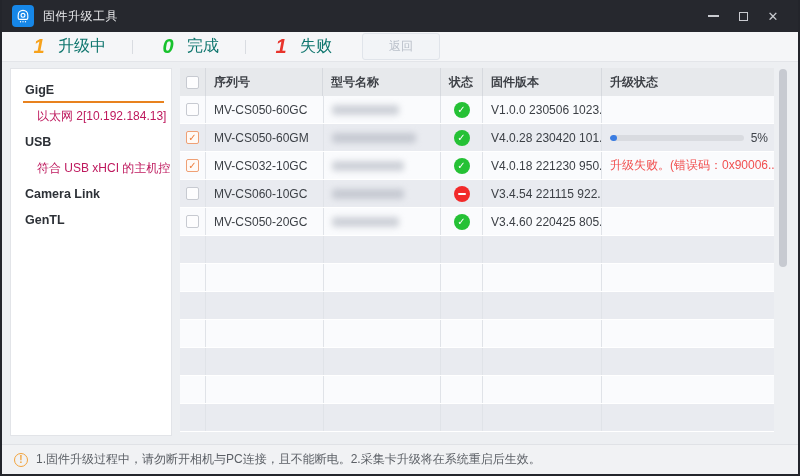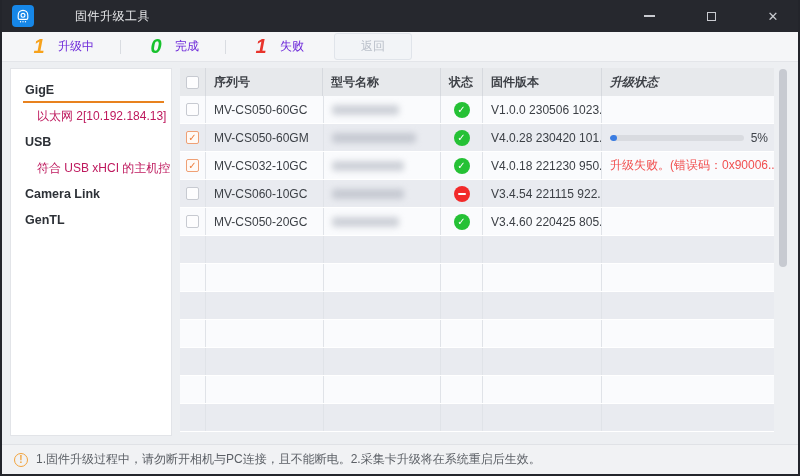--- a/index.html
+++ b/index.html
@@ -2,38 +2,38 @@
 <html><head>
 <meta charset="utf-8">
 <style>
   * { margin:0; padding:0; box-sizing:border-box; }
   html,body { width:800px; height:476px; font-family:"Liberation Sans","DejaVu Sans",sans-serif; }
   .window { width:800px; height:476px; display:flex; flex-direction:column;
             border-left:2px solid #23252b; border-right:2px solid #23252b; border-bottom:2px solid #23252b;
             background:#edeff2; overflow:hidden; }
 
   
-  .titlebar { height:32px; flex:0 0 32px; background:#26282e; display:flex; align-items:center; padding:0 10px;gap:32px; }
+  .titlebar { height:32px; flex:0 0 32px; background:#26282e; display:flex; align-items:center; padding:0 10px; }
   .logo { width:22px; height:22px; background:#1687e8; border-radius:4px; display:flex; align-items:center; justify-content:center; }
   .app-title { color:#e9eaec; font-size:12px; margin-left:9px; letter-spacing:.5px; }
   .tb-spacer { flex:1; }
   .win-btn { width:30px; height:32px; display:flex; align-items:center; justify-content:center; cursor:default; }
   .min-glyph { width:11px; height:2px; background:#c9cbd0; }
   .max-glyph { width:9px; height:9px; border:1.5px solid #c9cbd0; }
   .close-glyph { color:#c9cbd0; font-size:13px; line-height:1; }
 
   
   .toolbar { height:30px; flex:0 0 30px; background:#f5f6f8; border-bottom:1px solid #e3e5e9;
              display:flex; align-items:center; padding-left:28px; }
   .stat { display:flex; align-items:center; }
   .stat-num { font-size:20px; font-weight:bold; font-style:italic; width:18px; text-align:center; }
   .stat-num.orange { color:#f7a21b; }
   .stat-num.green  { color:#17c22d; }
   .stat-num.red    { color:#e8342c; }
-  .stat-label { font-size:12px; color:#6d28d9; margin-left:10px; }
+  .stat-label { font-size:16px; color:#0f766e; margin-left:10px; }
   .v-div { width:1px; height:14px; background:#d9dce1; margin:0 26px; }
   .back-btn { margin-left:30px; padding:4px 26px; font-size:12px; color:#b9bfc9;
               background:#f2f4f7; border:1px solid #e0e4ea; border-radius:3px; }
 
   
   .content { flex:1; display:flex; padding:6px 6px 8px 8px; background:#edeff2; overflow:hidden; }
 
   
   .sidebar { width:162px; flex:0 0 162px; background:#ffffff; border:1px solid #e2e4e8; padding-top:8px; overflow:hidden; }
   .side-item { height:26px; line-height:26px; font-size:12px; color:#33373d; white-space:nowrap; overflow:hidden; }
@@ -149,21 +149,21 @@
     <div class="table-wrap">
       <div class="tbl">
         <div class="thead">
           <div class="th c-check">
             <span class="cb" id="cb-all"></span>
           </div>
           <div class="th c-serial">序列号</div>
           <div class="th c-model">型号名称</div>
           <div class="th c-status" style="justify-content:flex-start;padding-left:8px;">状态</div>
           <div class="th c-version">固件版本</div>
-          <div class="th c-upgrade" style="padding-left:8px;font-style:italic;">升级状态</div>
+          <div class="th c-upgrade" style="padding-left:8px;">升级状态</div>
         </div>
         <div id="tbody">
             <div class="tr odd">
               <div class="td c-check">
                 <span class="cb"></span>
               </div>
               <div class="td c-model">MV-CS050-60GC</div>
               <div class="td c-serial">
                 <span class="blurchip" style="width: 67px;"></span>
               </div>

